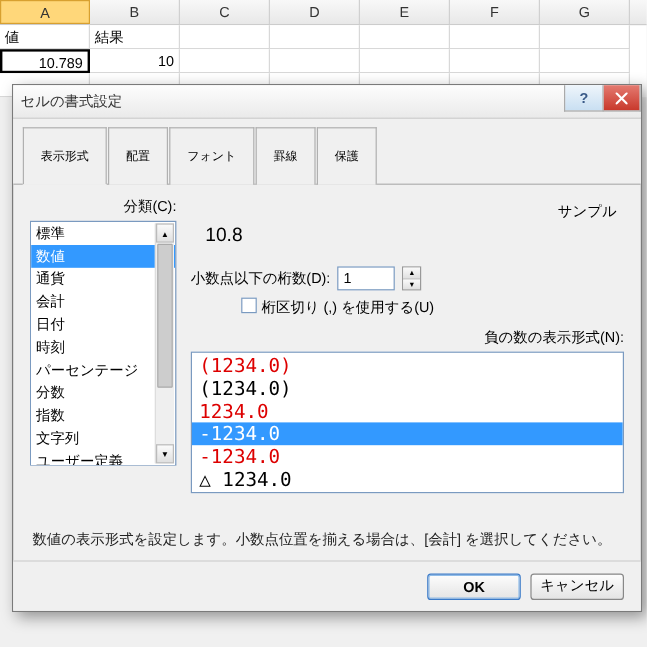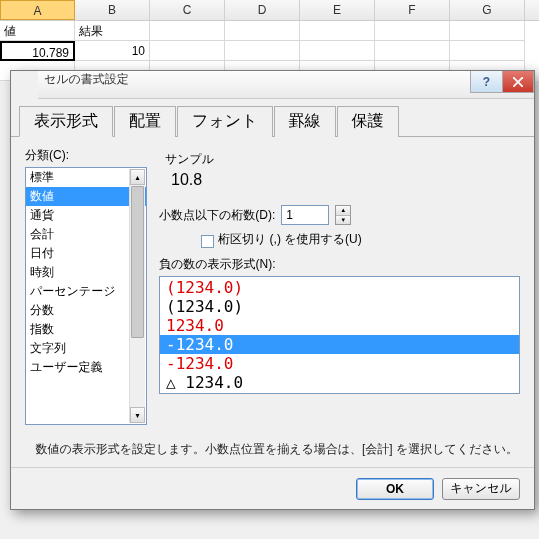--- a/index.html
+++ b/index.html
@@ -34,78 +34,77 @@
 .dialog {
   position: absolute; left: 10px; top: 70px;
   width: 525px; height: 440px;
   background: #f0f0f0;
   border: 1px solid #7a7a7a;
   box-shadow: 4px 4px 12px rgba(0,0,0,0.4);
 }
 .titlebar {
   height: 28px; background: linear-gradient(#fdfdfd,#eaeaea);
   border-bottom: 1px solid #ccc;
-  display: flex; padding: 0 6px;
+  display: flex; align-items: center; padding: 0 6px;
   position: relative;
-  margin-left: 27px;
 }
 .titlebar-title { font-size: 12px; color: #333; }
 .titlebar-buttons { position: absolute; right: 0; top: 0; display: flex; }
 .tb-btn { width: 32px; height: 22px; display: flex; align-items: center; justify-content: center; border: 1px solid #aaa; border-top: none; }
 .tb-help { background: linear-gradient(#eef5fb,#c9dff2); border-right: none; }
 .tb-close { background: linear-gradient(#e47a70,#c8382b); color: #fff; }
 .tb-close svg line { stroke: #fff; stroke-width: 1.8; }
 .tb-help span { color: #3a5a88; font-weight: bold; }
 .tabs {
   display: flex; padding: 6px 8px 0 8px; gap: 1px;
   border-bottom: 1px solid #b0b0b0; background: #f0f0f0;
 }
 .tab {
-  padding: 4px 14px; background: #f0f0f0; border: 1px solid #b0b0b0;
-  border-bottom: none; font-size: 16px; cursor: pointer;
+  padding: 16px 14px; background: #f0f0f0; border: 1px solid #b0b0b0;
+  border-bottom: none; font-size: 10px; cursor: pointer;
   position: relative; top: 1px;
 }
 .tab.active { background: #f0f0f0; border-bottom: 1px solid #f0f0f0; }
 .dialog-body { display: flex; padding: 10px 14px 0 14px; gap: 12px; height: 300px; }
 .left-col { width: 122px; }
-.left-label, .right-label { font-size: 12px; margin-bottom: 3px; display: block; }
+.left-label, .right-label { font-size: 12px; margin-bottom: 3px; display: block; text-align: right; }
 .category-list {
-  width: 122px; height: 258px; background: #fff; border: 1px solid #7a9ac0;
+  width: 122px; height: 204px; background: #fff; border: 1px solid #7a9ac0;
   overflow-y: auto; font-size: 12px;
   position: relative;
 }
 .category-list::-webkit-scrollbar { width: 16px; }
 .category-list::-webkit-scrollbar-track { background: #efefef; border-left: 1px solid #ddd;}
 .category-list::-webkit-scrollbar-thumb { background: #cdcdcd; border: 1px solid #aaa;}
 .cat-item { padding: 1px 4px; cursor: pointer; white-space: nowrap; }
 .cat-item.selected { background: #3399ff; color: #fff; }
 .right-col { flex: 1; }
 .sample-box {
   border: none; padding: 4px 6px 8px 6px; margin-bottom: 8px;
 }
 .sample-value { font-size: 16px; padding-left: 6px; }
 .decimal-row { display: flex; align-items: center; gap: 6px; margin: 6px 0; }
 .decimal-input {
   width: 48px; height: 20px; border: 1px solid #7a9ac0; padding: 0 4px; font-size: 12px;
 }
 .spinner { width: 16px; height: 20px; display: flex; flex-direction: column; border: 1px solid #999; }
 .spin-up, .spin-down { flex:1; background: linear-gradient(#fafafa,#e0e0e0); display:flex; align-items:center; justify-content:center; cursor:pointer; font-size:7px; }
 .spin-up { border-bottom: 1px solid #bbb; }
-.check-row { display: flex; align-items: flex-end; gap: 4px; margin: 4px 0 8px 0; padding-left: 42px; }
+.check-row { display: flex; align-items: flex-start; gap: 4px; margin: 4px 0 8px 0; padding-left: 42px; }
 .checkbox { width: 13px; height: 13px; border: 1px solid #7a9ac0; background: #fff; }
 .neg-list {
   width: 100%; height: 118px; background: #fff; border: 1px solid #7a9ac0;
   overflow: auto; font-size: 12px; padding: 1px 0;
 }
 .neg-item { padding: 0 6px; font-family: monospace; font-size: 16px; white-space: pre; }
 .neg-item.red { color: #d00; }
 .neg-item.selected { background: #3399ff; color: #fff; }
 .help-text {
   padding: 10px 16px; font-size: 12px; color: #222;
-  position: absolute; top: 360px; left: 0; right: 0; text-align: right;
+  position: absolute; top: 360px; left: 0; right: 0;
 }
 .button-bar {
   position: absolute; bottom: 0; left: 0; right: 0;
   height: 42px; border-top: 1px solid #d0d0d0;
   display: flex; justify-content: flex-end; align-items: center;
   padding: 0 14px; gap: 8px; background: #f0f0f0;
 }
 .btn {
   min-width: 78px; height: 22px; border: 1px solid #888;
   background: linear-gradient(#fdfdfd,#e4e4e4); border-radius: 3px;

